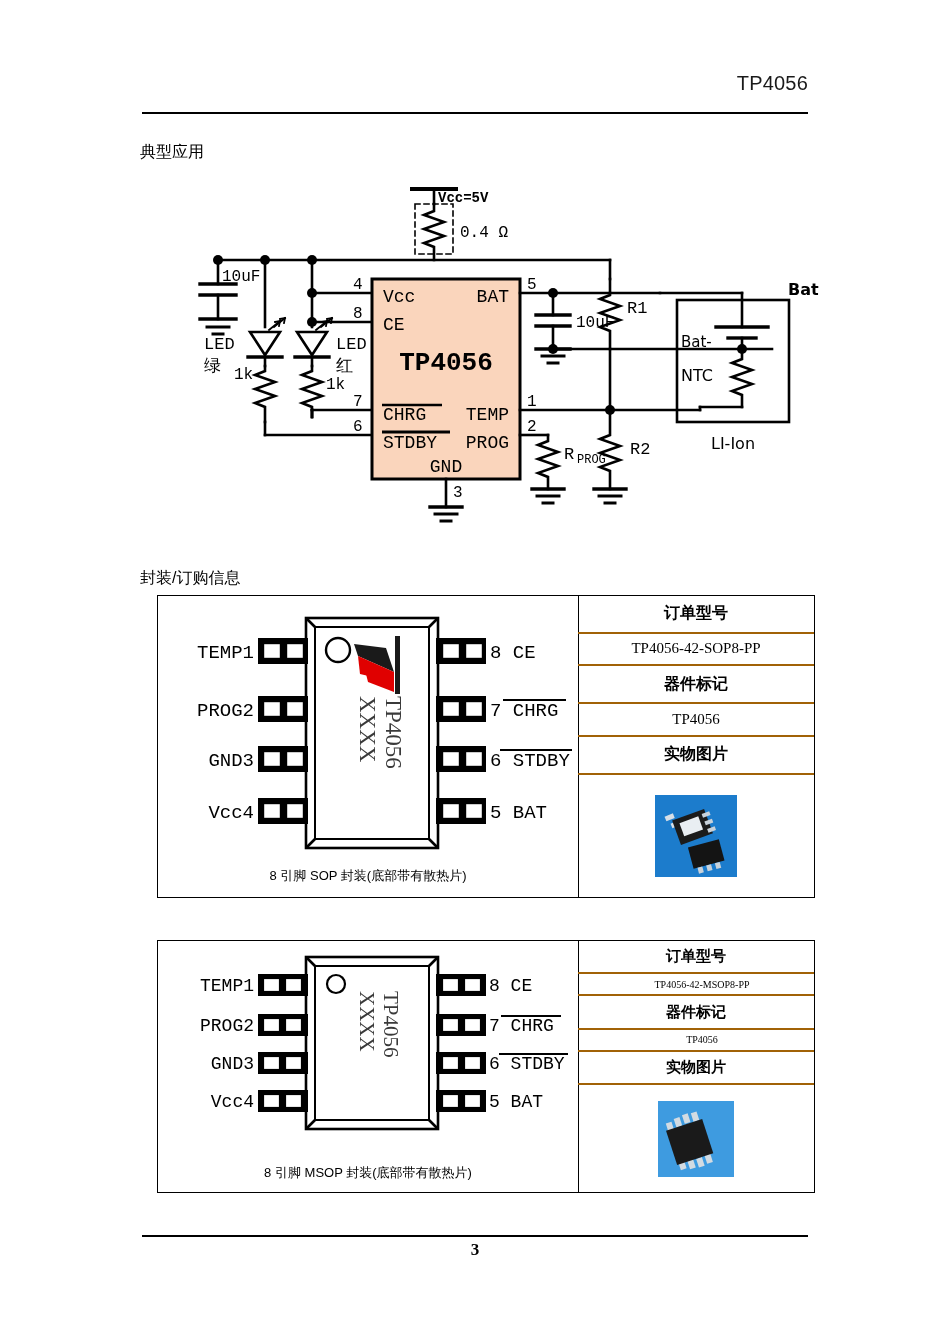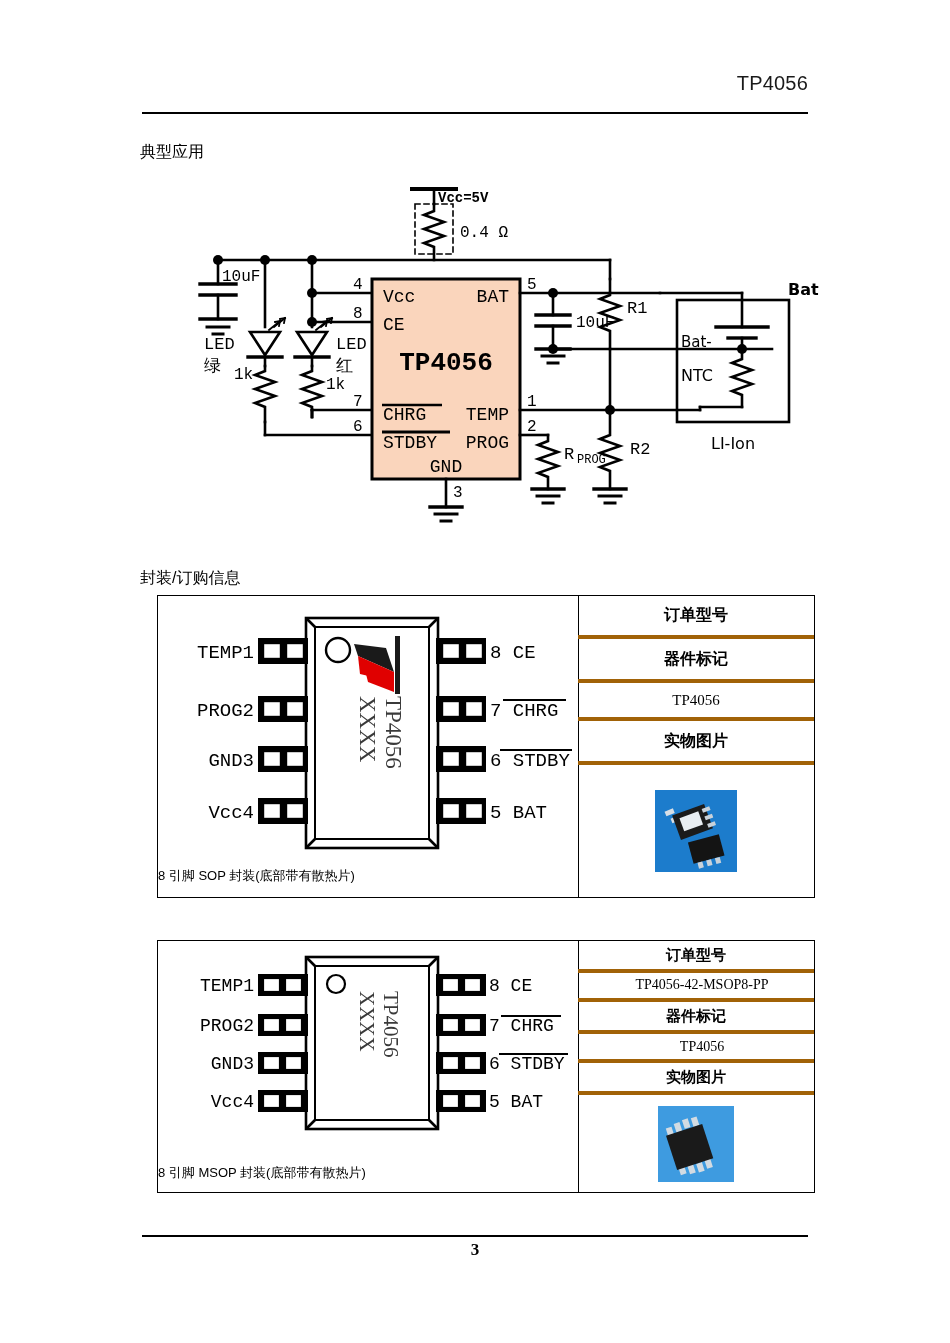--- a/index.html
+++ b/index.html
@@ -37,43 +37,43 @@
   
   .pkg-block{position:absolute; left:157px; width:658px; border:1px solid #000;
              box-sizing:border-box; background:#fff;}
   #pkg-sop{top:595px; height:303px;}
   #pkg-msop{top:940px; height:253px;}
   .pkg-divider{position:absolute; top:0; bottom:0; width:0; border-left:1px solid #000;}
   #pkg-sop .pkg-divider{left:420px;}
   #pkg-msop .pkg-divider{left:420px;}
 
   .pkg-caption{
-    position:absolute; left:0; width:420px; text-align:left;
+    position:absolute; left:0; width:420px; text-align:center;
     font-family:"Liberation Sans", sans-serif; font-size:13px; color:#000;
   }
   #cap-sop{bottom:12px;}
   #cap-msop{bottom:10px;margin-top:40px;}
 
   .pkg-draw{position:absolute; left:0; top:0;}
 
   
   .ord{position:absolute; top:0; bottom:0; right:0; left:420px;}
   .ord table{width:100%; height:100%; border-collapse:collapse; table-layout:fixed;}
   .ord td{
-    border-bottom:4px solid #a16207; text-align:center; color:#000;
+    border-bottom:2px solid #a16207; text-align:center; color:#000;
     font-family:"Liberation Serif", serif; padding:2px 4px;
   }
   .ord tr:last-child td{border-bottom:none;}
   .ord td.h{
     font-family:"Liberation Sans", sans-serif;
     font-weight:bold; font-size:16px;
   }
   .ord td.v{font-size:15px;}
   #pkg-msop .ord td.h{font-size:15px;}
-  #pkg-msop .ord td.v{font-size:14px;padding-left:16px;}
+  #pkg-msop .ord td.v{font-size:10px;padding-left:16px;}
 
   
   .photo{
     margin:0 auto; position:relative; overflow:hidden;
     background:#1c7ccc;
   }
   #photo-sop{width:82px;height:82px;}
   #photo-msop{width:76px;height:76px;}
   .photo svg{display:block;}
 
@@ -358,20 +358,23 @@
       </svg>
     </div>
 
     <div class="pkg-caption" id="cap-sop">8 引脚 SOP 封装(底部带有散热片)</div>
 
     <div class="ord">
       <table>
         <tbody>
             <tr>
           <td class="h">订单型号</td>
+        </tr>
+        <tr>
+          <td class="v">TP4056-42-SOP8-PP</td>
         </tr>
         <tr>
           <td class="h">器件标记</td>
         </tr>
         <tr>
           <td class="v">TP4056</td>
         </tr>
         <tr>
           <td class="h">实物图片</td>
         </tr>

